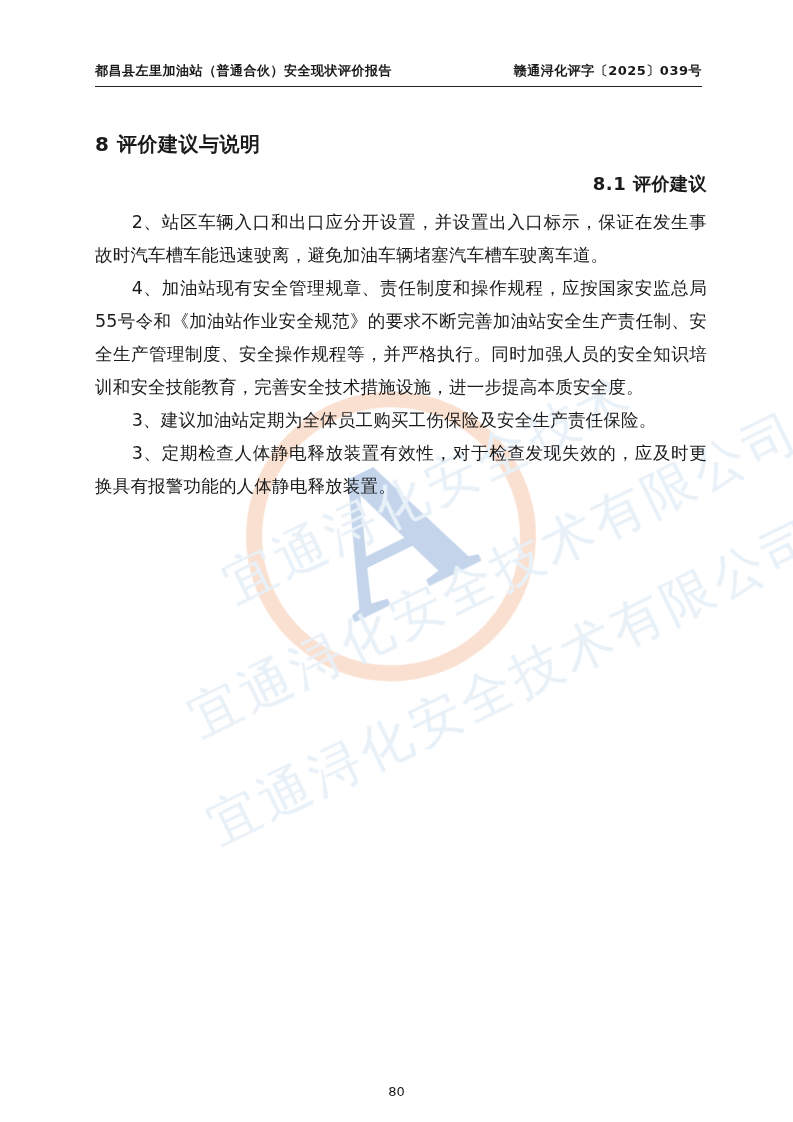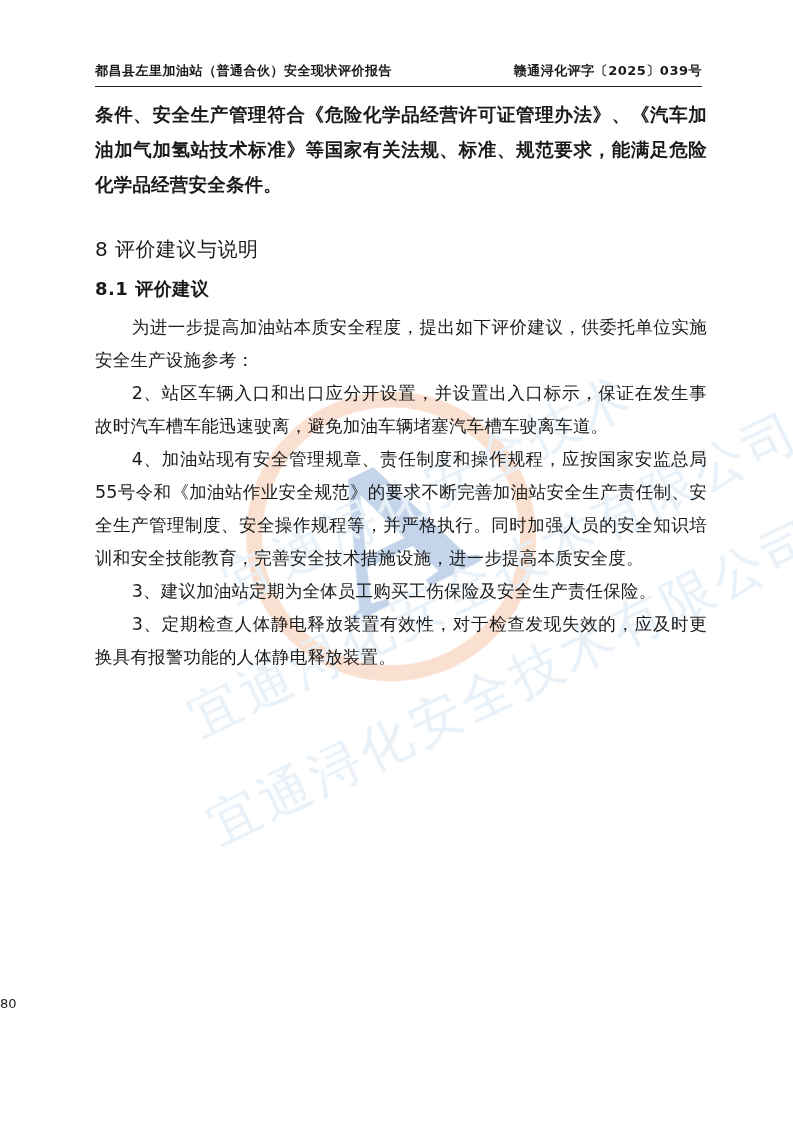--- a/index.html
+++ b/index.html
@@ -134,41 +134,43 @@
     letter-spacing: 0.2px;
   }
   .lead-bold {
     font-weight: bold;
     font-size: 18.5px;
     line-height: 35px;
     margin-bottom: 6px;
   }
   h2.sec {
     font-size: 20px;
-    font-weight: normal;
+    font-weight: bold;
     margin: 34px 0 8px 0;
     letter-spacing: 0.5px;
   }
   h3.sub {
     font-size: 18px;
     font-weight: bold;
     margin: 14px 0 10px 0;
     letter-spacing: 0.5px;
+    text-align: right;
   }
   .indent {
     text-indent: 2.1em;
   }
   .para {
     margin-bottom: 0px;
   }
   .pagenum {
     position: absolute;
-    top: 996px;
+    top: 1084px;
     left: 0;
     width: 793px;
+    text-align: center;
     font-size: 13px;
     color: #1a1a1a;
   }
 </style>
 </head>
 <body>
 
 <div class="page">
 
   <div class="watermark">
@@ -182,26 +184,24 @@
   </div>
 
   <div class="content">
     <div class="header">
       <span>都昌县左里加油站（普通合伙）安全现状评价报告</span>
       <span>赣通浔化评字〔2025〕039号</span>
     </div>
     <div class="header-rule"></div>
 
     <div class="body">
-      <p class="lead-bold">条件、安全生产管理符合《危险化学品经营许可证管理办法》、《汽车加油加气加氢站技术标准》等国家有关法规、标准、规范要求，能满足危险化学品经营安全条件。</p>
 
       <h2 class="sec">8 评价建议与说明</h2>
       <h3 class="sub">8.1  评价建议</h3>
 
-      <p class="indent para">为进一步提高加油站本质安全程度，提出如下评价建议，供委托单位实施安全生产设施参考：</p>
       <p class="indent para">2、站区车辆入口和出口应分开设置，并设置出入口标示，保证在发生事故时汽车槽车能迅速驶离，避免加油车辆堵塞汽车槽车驶离车道。</p>
       <p class="indent para">4、加油站现有安全管理规章、责任制度和操作规程，应按国家安监总局55号令和《加油站作业安全规范》的要求不断完善加油站安全生产责任制、安全生产管理制度、安全操作规程等，并严格执行。同时加强人员的安全知识培训和安全技能教育，完善安全技术措施设施，进一步提高本质安全度。</p>
       <p class="indent para">3、建议加油站定期为全体员工购买工伤保险及安全生产责任保险。</p>
       <p class="indent para">3、定期检查人体静电释放装置有效性，对于检查发现失效的，应及时更换具有报警功能的人体静电释放装置。</p>
     </div>
 
     <div class="pagenum">80</div>
   </div>
 </div>
 

